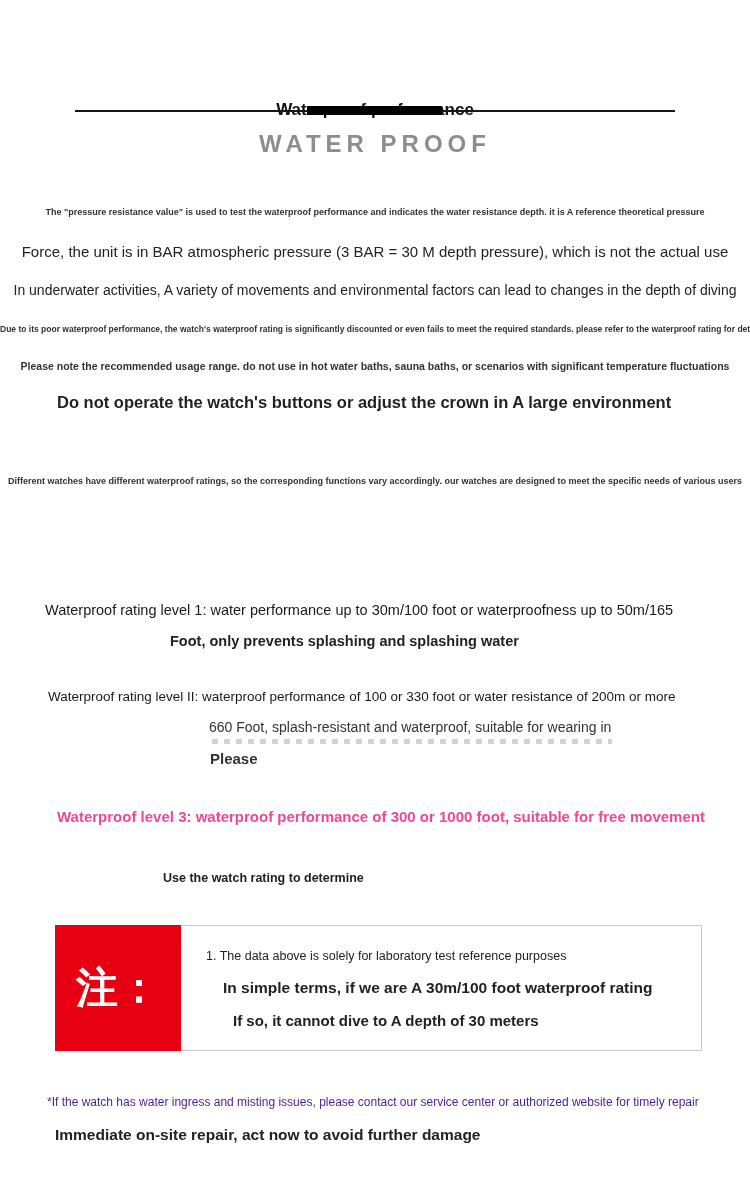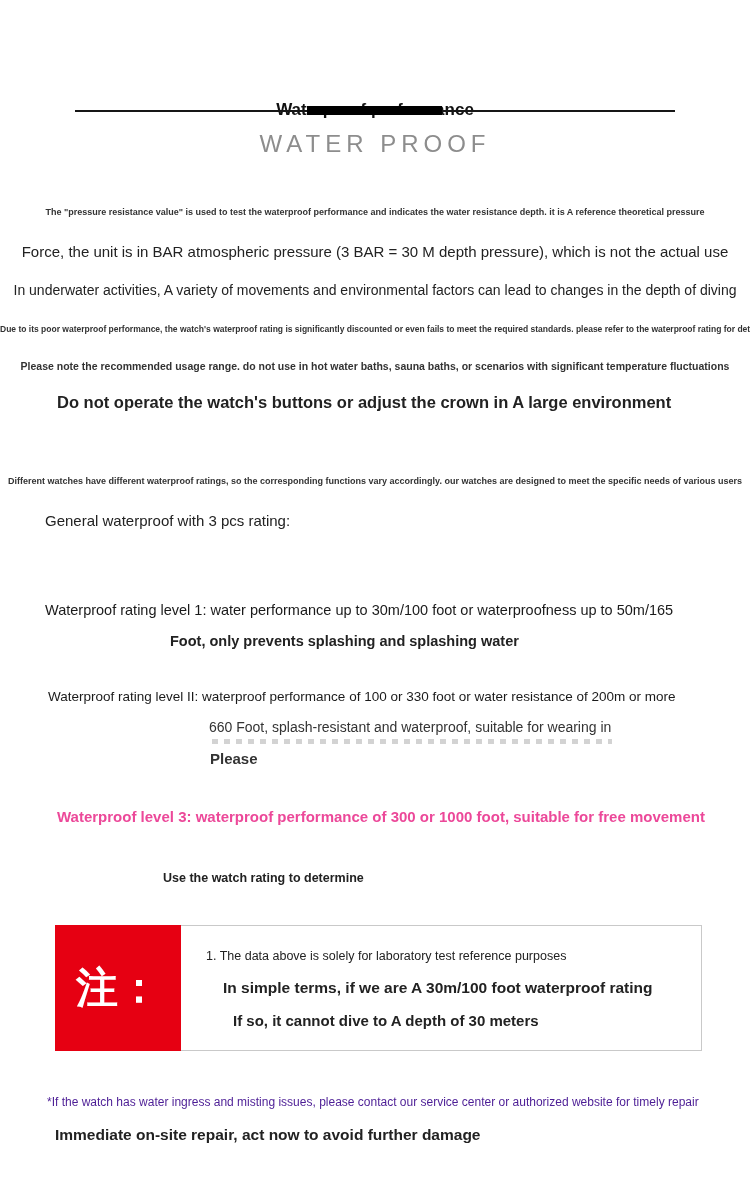--- a/index.html
+++ b/index.html
@@ -10,21 +10,21 @@
     background:#ffffff;
     overflow:hidden;
     font-family:"Liberation Sans", sans-serif;
   }
   .abs { position:absolute; white-space:nowrap; }
   .ctr { left:0; right:0; text-align:center; white-space:nowrap; }
 
   .l-title   { top:68px;  font-size:17px;  font-weight:700; color:#111;margin-top:32px; }
   .divider-line  { position:absolute; top:110px; left:75px;  width:600px; height:2px; background:#161616; }
   .divider-thick { position:absolute; top:106px; left:307px; width:135px; height:9px; background:#000; }
-  .l-subtitle{ top:130px; font-size:24px;  font-weight:400; color:#8d8d8d; letter-spacing:5px; }
+  .l-subtitle{ top:130px; font-size:24px;  font-weight:700; color:#8d8d8d; letter-spacing:5px; }
 
   .l-i1 { top:207px; font-size:9px;    font-weight:600; color:#333; }
   .l-i2 { top:243px; font-size:15px;   font-weight:400; color:#222; }
   .l-i3 { top:282px; font-size:14px;   font-weight:400; color:#222; }
   .l-i4 { top:324px; font-size:8.5px;  font-weight:600; color:#333; }
   .l-i5 { top:360px; font-size:10.5px; font-weight:600; color:#333; }
   .l-i6 { top:393px; left:57px; font-size:16.5px; font-weight:700; color:#222; }
 
   .l-r0 { top:476px; font-size:9px;  font-weight:600; color:#333; }
   .l-rh { top:512px; left:45px; font-size:15px; font-weight:400; color:#222; }
@@ -67,21 +67,20 @@
   <div class="abs ctr l-subtitle">WATER PROOF</div>
 
   <div class="abs ctr l-i1">The "pressure resistance value" is used to test the waterproof performance and indicates the water resistance depth. it is A reference theoretical pressure</div>
   <div class="abs ctr l-i2">Force, the unit is in BAR atmospheric pressure (3 BAR = 30 M depth pressure), which is not the actual use</div>
   <div class="abs ctr l-i3">In underwater activities, A variety of movements and environmental factors can lead to changes in the depth of diving</div>
   <div class="abs ctr l-i4">Due to its poor waterproof performance, the watch's waterproof rating is significantly discounted or even fails to meet the required standards. please refer to the waterproof rating for details</div>
   <div class="abs l-i6">Do not operate the watch's buttons or adjust the crown in A large environment</div>
   <div class="abs ctr l-i5">Please note the recommended usage range. do not use in hot water baths, sauna baths, or scenarios with significant temperature fluctuations</div>
 
   <div class="abs ctr l-r0">Different watches have different waterproof ratings, so the corresponding functions vary accordingly. our watches are designed to meet the specific needs of various users</div>
-  <div class="abs l-rh">General waterproof with 3 pcs rating:</div>
 
   <div class="abs l-11">Waterproof rating level 1: water performance up to 30m/100 foot or waterproofness up to 50m/165</div>
   <div class="abs l-12">Foot, only prevents splashing and splashing water</div>
 
   <div class="abs l-21">Waterproof rating level II: waterproof performance of 100 or 330 foot or water resistance of 200m or more</div>
   <div class="abs l-22">660 Foot, splash-resistant and waterproof, suitable for wearing in</div>
   <div class="clipped-line"></div>
   <div class="abs l-23">Please</div>
 
   <div class="abs l-31">Waterproof level 3: waterproof performance of 300 or 1000 foot, suitable for free movement</div>

